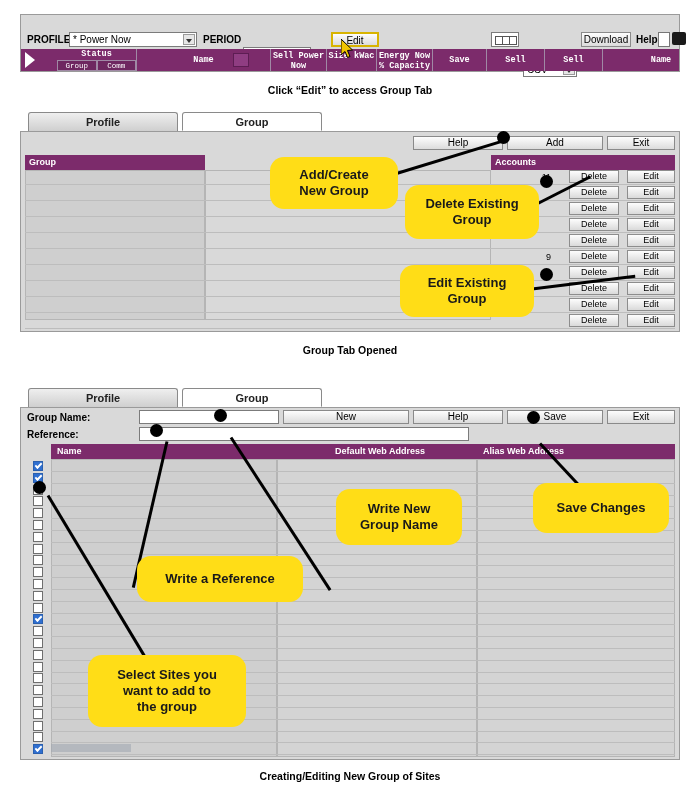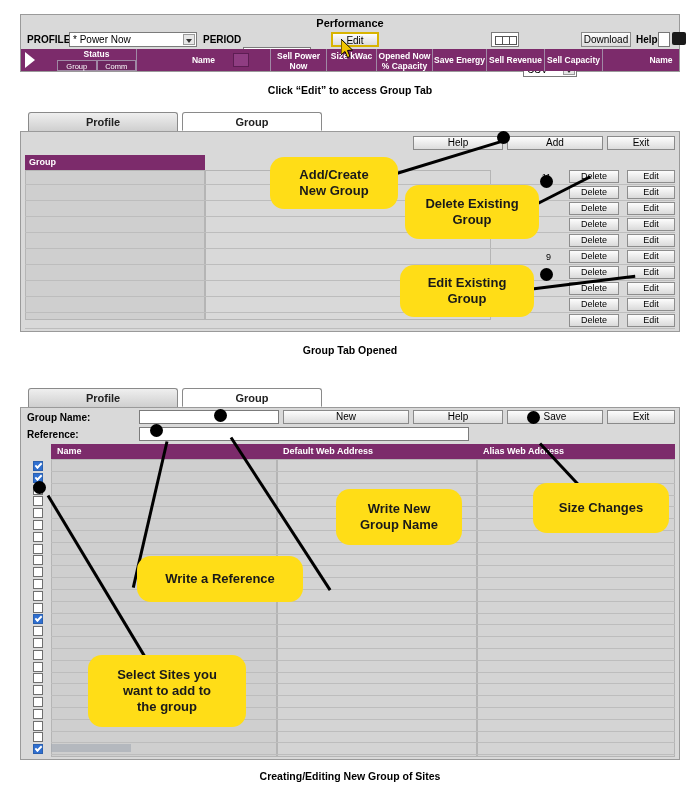--- a/index.html
+++ b/index.html
@@ -90,20 +90,21 @@
     height: 15px;
     color: #000;
   }
   .hdr-bar {
     position: absolute;
     left: 0;
     bottom: 0;
     width: 100%;
     height: 22px;
     background: #7c2b6b;
+    font-family: Liberation Mono, monospace;
   }
   .hdr-cell {
     position: absolute;
     top: 0;
     height: 22px;
     color: #fff;
     font-size: 8.5px;
     font-weight: bold;
     text-align: center;
     line-height: 22px;
@@ -331,21 +332,20 @@
     position: absolute;
     z-index: 45;
     width: 14px;
     height: 20px;
   }
 </style>
 </head>
 <body>
 
 <div class="panel" id="panel1">
-  <div class="perf-title">Performance</div>
 
   <div class="ctrl-row">
     <span class="lbl-bold" style="position:absolute;left:6px;top:2px;">PROFILE</span>
     <div class="combo" style="left:48px;top:0;width:128px;">
       <span>* Power Now</span>
       <span class="arrow"></span>
     </div>
     <span class="lbl-bold" style="position:absolute;left:182px;top:2px;">PERIOD</span>
     <div class="combo" style="left:222px;top:0;width:68px;">
       <span>7 Days</span>
@@ -374,21 +374,21 @@
       <div class="top">Status</div>
       <div class="sub">
         <div>Group</div>
         <div>Comm</div>
       </div>
     </div>
     <div class="hdr-cell" style="left:116px;width:134px;">Name</div>
     <div class="purple-sq" style="left:212px;top:4px;width:16px;height:14px;"></div>
     <div class="hdr-cell two" style="left:250px;width:56px;">Sell Power Now</div>
     <div class="hdr-cell two" style="left:306px;width:50px;">Size kWac</div>
-    <div class="hdr-cell two" style="left:356px;width:56px;">Opened Now % Capacity</div>
+    <div class="hdr-cell two" style="left:356px;width:56px;">Energy Now % Capacity</div>
     <div class="hdr-cell" style="left:412px;width:54px;">Save Energy</div>
     <div class="hdr-cell" style="left:466px;width:58px;">Sell Revenue</div>
     <div class="hdr-cell" style="left:524px;width:58px;">Sell Capacity</div>
     <div class="hdr-cell" style="left:620px;width:40px;border-right:none;">Name</div>
   </div>
 </div>
 
 <svg class="cursor" style="left:341px;top:39px;" viewBox="0 0 14 20">
   <polygon points="0,0 0,16 4,12.5 6.5,18.5 9,17.5 6.5,11.5 11.5,11" fill="#f0c400" stroke="#000" stroke-width="1"></polygon>
 </svg>
@@ -400,20 +400,21 @@
     <div class="tab" style="left:8px;width:150px;">Profile</div>
     <div class="tab active" style="left:162px;width:140px;">Group</div>
   </div>
 
   <div class="body">
     <div class="btn3d" style="position:absolute;left:392px;top:4px;width:90px;height:14px;line-height:12px;">Help</div>
     <div class="btn3d" style="position:absolute;left:486px;top:4px;width:96px;height:14px;line-height:12px;">Add</div>
     <div class="btn3d" style="position:absolute;left:586px;top:4px;width:68px;height:14px;line-height:12px;">Exit</div>
 
     <div class="purple-hdr" style="left:4px;top:23px;width:180px;padding-left:4px;">Group</div>
+    <div class="purple-hdr" style="left:470px;top:23px;width:184px;padding-left:4px;">Accounts</div>
 
     <div class="grid-area" style="left:4px;top:38px;width:180px;height:150px;"></div>
     <div class="grid-area" style="left:184px;top:38px;width:286px;height:150px;background:#d9d9d9;"></div>
     <div class="grid-area" style="left:470px;top:38px;width:184px;height:150px;background:#d9d9d9;border:none;"></div>
 
     <div class="acct-num" style="left:470px;top:40px;width:60px;">11</div>
     <div class="acct-num" style="left:470px;top:120px;width:60px;">9</div>
 
     <div class="row-btn" style="left:548px;top:38px;width:50px;">Delete</div>
     <div class="row-btn" style="left:548px;top:54px;width:50px;">Delete</div>
@@ -480,21 +481,21 @@
     <div class="txtbox" style="left:118px;top:2px;width:140px;"></div>
     <span class="lbl-bold" style="position:absolute;left:6px;top:21px;">Reference:</span>
     <div class="txtbox" style="left:118px;top:19px;width:330px;"></div>
 
     <div class="btn3d" style="position:absolute;left:262px;top:2px;width:126px;height:14px;line-height:12px;">New</div>
     <div class="btn3d" style="position:absolute;left:392px;top:2px;width:90px;height:14px;line-height:12px;">Help</div>
     <div class="btn3d" style="position:absolute;left:486px;top:2px;width:96px;height:14px;line-height:12px;">Save</div>
     <div class="btn3d" style="position:absolute;left:586px;top:2px;width:68px;height:14px;line-height:12px;">Exit</div>
 
     <div class="purple-hdr" style="left:30px;top:36px;width:226px;padding-left:6px;">Name</div>
-    <div class="purple-hdr" style="left:256px;top:36px;width:200px;padding-left:6px;">Default Web Address</div>
+    <div class="purple-hdr" style="left:256px;top:36px;width:200px;padding-left:6px;text-align:center;">Default Web Address</div>
     <div class="purple-hdr" style="left:456px;top:36px;width:198px;padding-left:6px;">Alias Web Address</div>
 
     <div class="grid-area" style="left:30px;top:51px;width:226px;height:298px;"></div>
     <div class="grid-area" style="left:256px;top:51px;width:200px;height:298px;background:#d4d4d4;"></div>
     <div class="grid-area" style="left:456px;top:51px;width:198px;height:298px;background:#d4d4d4;"></div>
 
     <div id="p3rows">
         <div class="chk on" style="left: 12px; top: 53px;"></div>
         <div style="position: absolute; left: 30px; top: 63px; width: 624px; height: 1px; background: rgb(189, 189, 189);"></div>
         <div class="chk on" style="left: 12px; top: 64.8px;"></div>
@@ -552,21 +553,21 @@
 
 <div class="leader" style="left:231px;top:436px;width:182px;transform:rotate(57deg);"></div>
 <div class="dot" style="left:214px;top:409px;"></div>
 <div class="callout" style="left:336px;top:489px;width:126px;height:56px;">
   <span>Write New<br>Group Name</span>
 </div>
 
 <div class="leader" style="left:540px;top:442px;width:92px;transform:rotate(47deg);"></div>
 <div class="dot" style="left:527px;top:411px;"></div>
 <div class="callout" style="left:533px;top:483px;width:136px;height:50px;">
-  <span>Size Changes</span>
+  <span>Save Changes</span>
 </div>
 
 <div class="leader" style="left:167px;top:440px;width:150px;transform:rotate(103deg);"></div>
 <div class="dot" style="left:150px;top:424px;"></div>
 <div class="callout" style="left:137px;top:556px;width:166px;height:46px;">
   <span>Write a Reference</span>
 </div>
 
 <div class="leader" style="left:48px;top:494px;width:190px;transform:rotate(59deg);"></div>
 <div class="dot" style="left:33px;top:481px;"></div>

